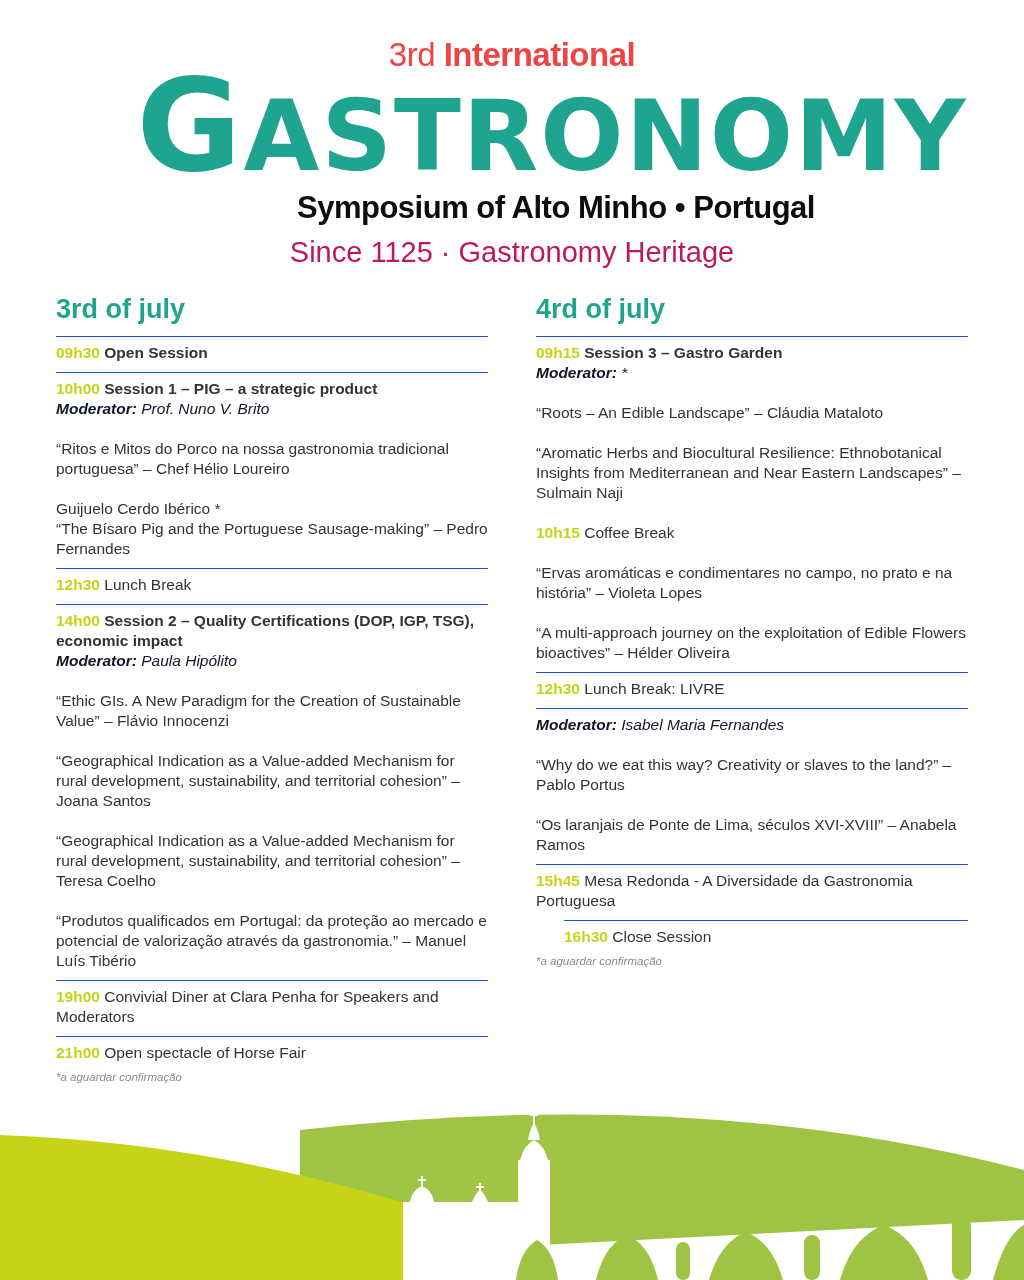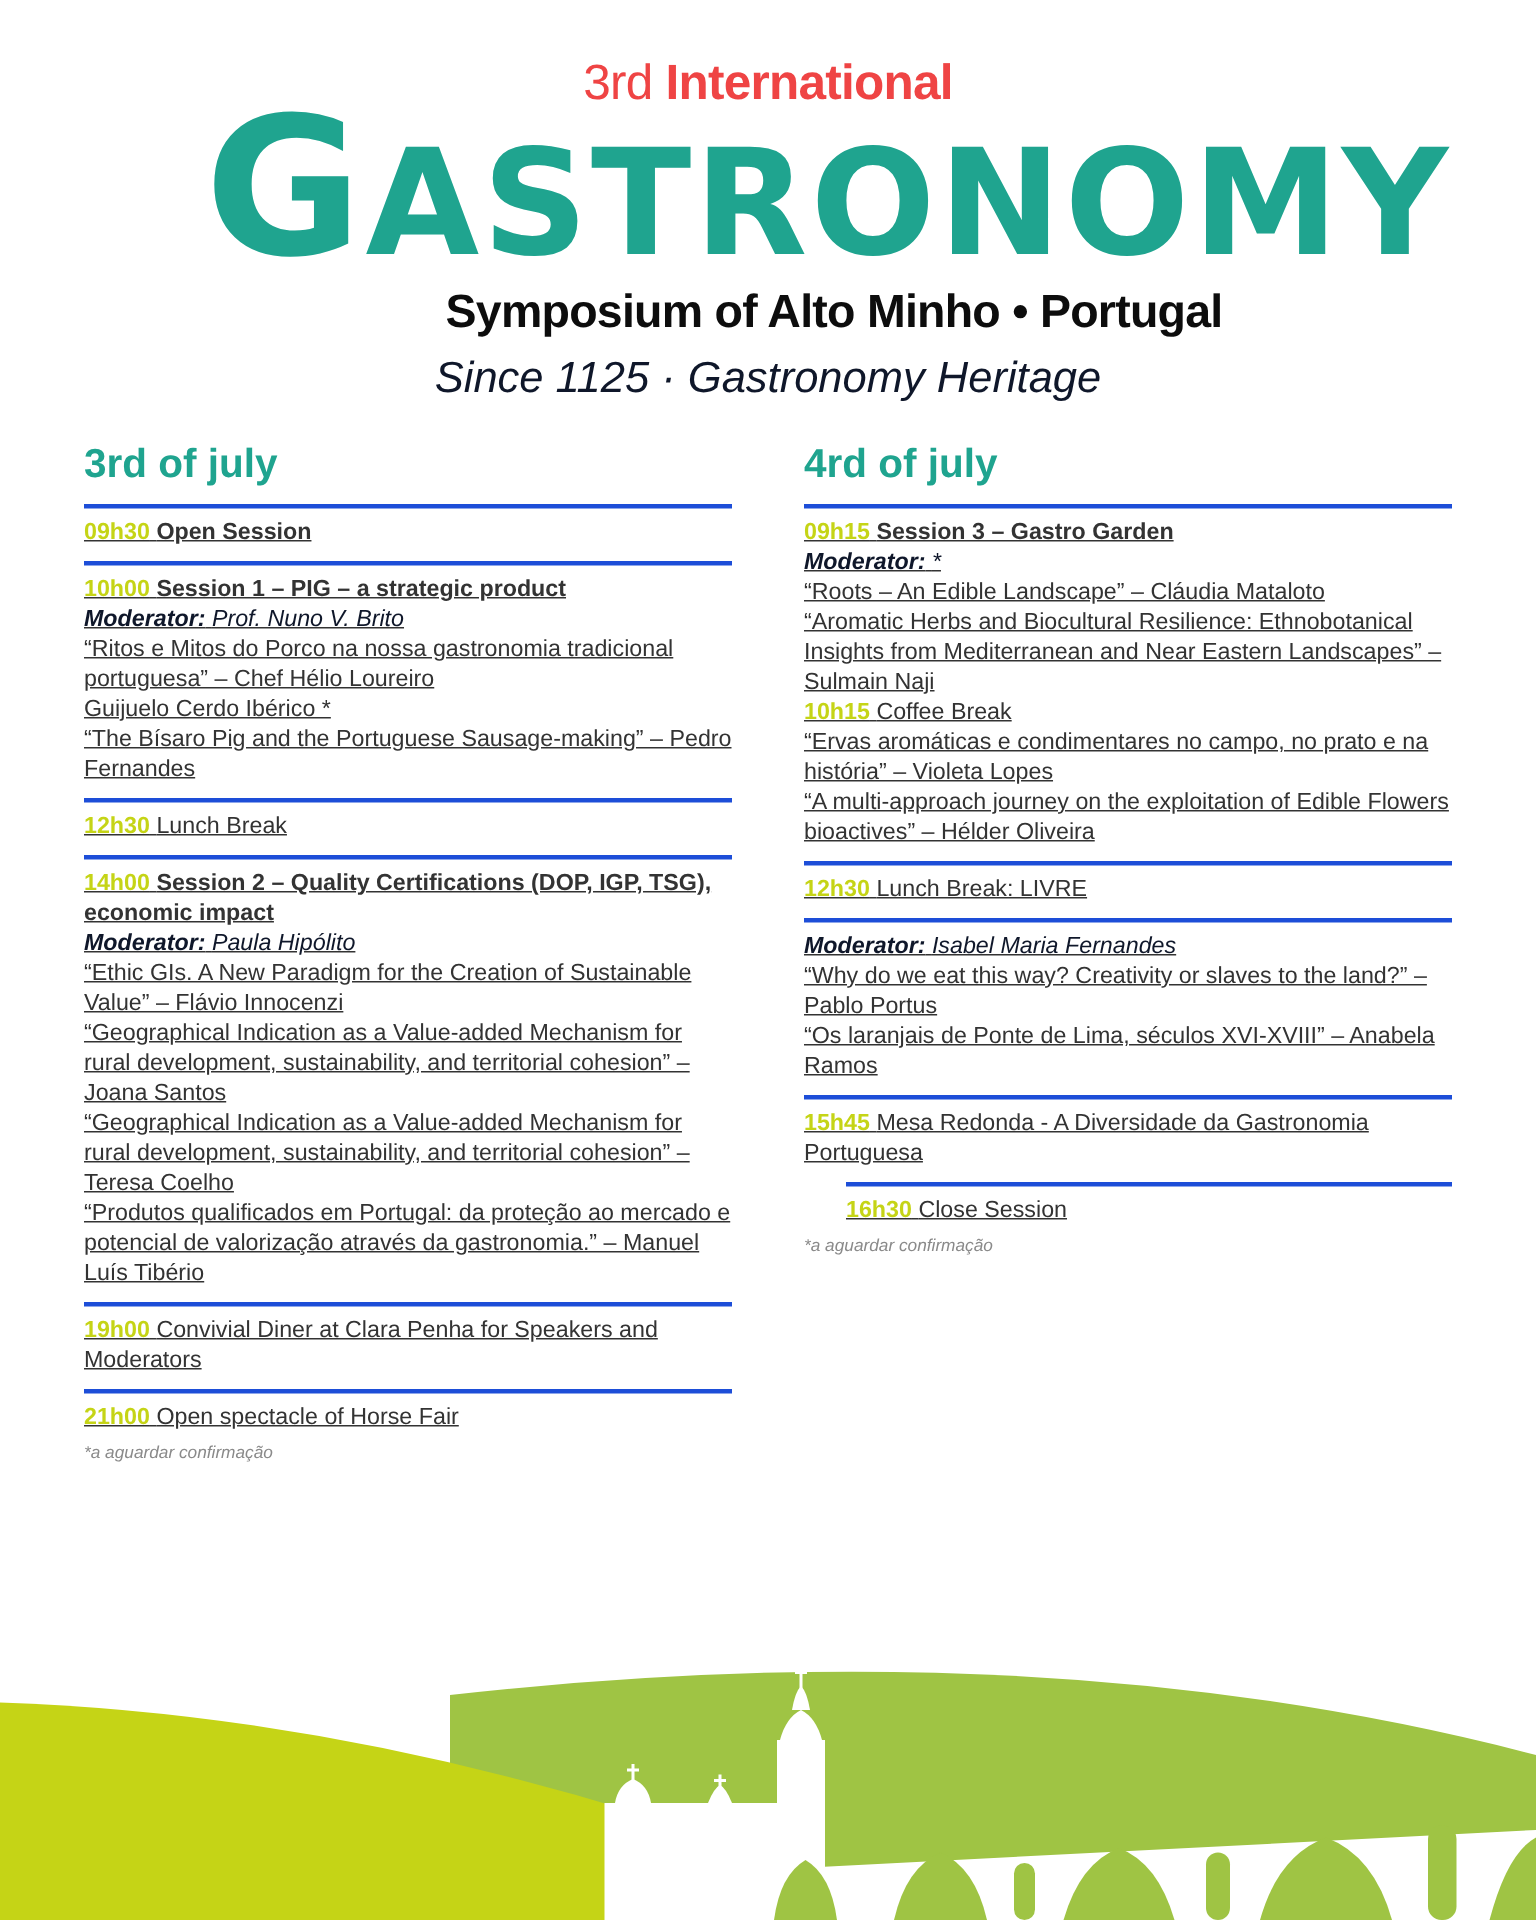--- a/index.html
+++ b/index.html
@@ -12,34 +12,34 @@
   .pre-title .light { font-weight: 400; }
   .pre-title .bold { font-weight: 700; }
   .main-title {
     position: absolute; top: 62px; left: 0; width: 100%;
     font-family: "DejaVu Sans", sans-serif; font-weight: 700;
     color: #1fa48f; letter-spacing: 2px; line-height: 1; margin-left: 40px;
   }
   .main-title .big { font-size: 128px; }
   .main-title .rest { font-size: 98px; }
   .subtitle { position: absolute; top: 190px; left: 0; width: 100%; font-size: 31px; font-weight: 700; color: #0d0d0d; letter-spacing: -0.5px; margin-left: 44px; }
-  .tagline { position: absolute; top: 236px; left: 0; width: 100%; font-size: 29px; font-style: italic; color: #0f172a; font-weight: 400; }
+  .tagline { position: absolute; top: 236px; left: 0; width: 100%; font-size: 29px; color: #be185d; font-weight: 400; }
 
   
   .col { position: absolute; top: 292px; width: 432px; }
   .col.left { left: 56px; }
   .col.right { left: 536px; }
   .day-title { font-size: 27px; font-weight: 700; color: #1fa48f; height: 44px; line-height: 34px; }
-  .block { border-top: 3px solid #1d4ed8; padding-top: 6px; padding-bottom: 9px; text-decoration: underline; }
+  .block { border-top: 1px solid #1d4ed8; padding-top: 6px; padding-bottom: 9px; }
   .line { font-size: 15.5px; line-height: 20px; color: #333; }
   .time { color: #c5d416; font-weight: 700; }
   .bold { font-weight: 700; }
   .mod { font-size: 15.5px; line-height: 20px; color: #0f172a; font-style: italic; }
   .mod .mlabel { font-weight: 700; }
-  .talk { font-size: 15.5px; line-height: 20px; color: #333; }
+  .talk { font-size: 15.5px; line-height: 20px; color: #333; margin-top: 20px; }
   .note { font-size: 11.5px; font-style: italic; color: #8a8a8a; margin-top: 4px; }
 
   
   .footer { position: absolute; left: 0; top: 1100px; width: 1024px; height: 180px; }
   .footer svg { position: absolute; left: 0; top: 0; }
 </style>
 </head>
 <body>
 
 <div class="header">

